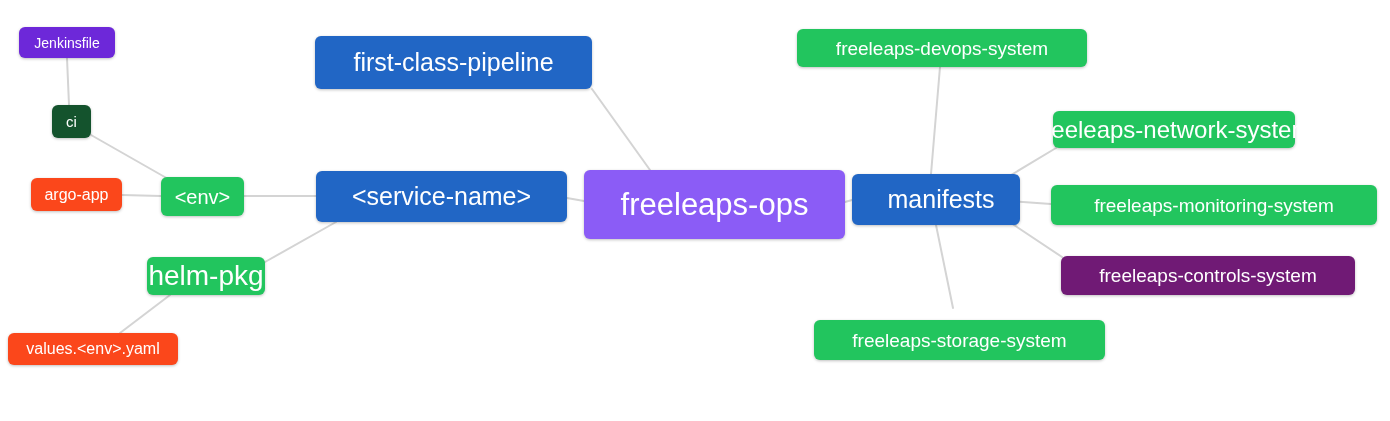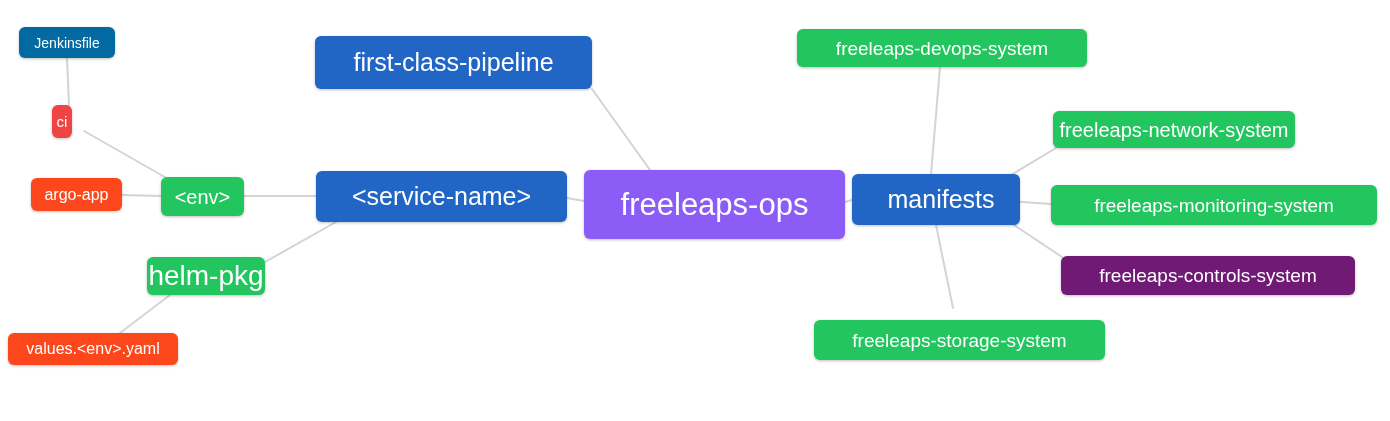--- a/index.html
+++ b/index.html
@@ -51,28 +51,28 @@
       <line x1="567" y1="198" x2="584" y2="201" stroke="#d4d4d4" stroke-width="2" stroke-linecap="round"></line>
       <line x1="592" y1="89" x2="650" y2="170" stroke="#d4d4d4" stroke-width="2" stroke-linecap="round"></line>
       <line x1="845" y1="202" x2="852" y2="200" stroke="#d4d4d4" stroke-width="2" stroke-linecap="round"></line>
       <line x1="940" y1="67" x2="931" y2="174" stroke="#d4d4d4" stroke-width="2" stroke-linecap="round"></line>
       <line x1="1011" y1="175" x2="1056" y2="148" stroke="#d4d4d4" stroke-width="2" stroke-linecap="round"></line>
       <line x1="1010" y1="201" x2="1051" y2="204" stroke="#d4d4d4" stroke-width="2" stroke-linecap="round"></line>
       <line x1="1011" y1="223" x2="1062" y2="257" stroke="#d4d4d4" stroke-width="2" stroke-linecap="round"></line>
       <line x1="936" y1="225" x2="953" y2="308" stroke="#d4d4d4" stroke-width="2" stroke-linecap="round"></line>
     </svg>
 
-<div class="node" style="left: 19px; top: 27px; width: 96px; height: 31px; background: #0369a1; font-size: 14px;">Jenkinsfile</div>
-    <div class="node" style="left: 52px; top: 105px; width: 20px; height: 33px; background: #ef4444; font-size: 15px;">ci</div>
+<div class="node" style="left: 19px; top: 27px; width: 96px; height: 31px; background: #6d28d9; font-size: 14px;">Jenkinsfile</div>
+    <div class="node" style="left: 52px; top: 105px; width: 39px; height: 33px; background: #14532d; font-size: 15px;">ci</div>
     <div class="node" style="left: 31px; top: 178px; width: 91px; height: 33px; background: rgb(251, 71, 27); font-size: 16px;">argo-app</div>
     <div class="node" style="left: 161px; top: 177px; width: 83px; height: 39px; background: rgb(34, 197, 94); font-size: 20px;">&lt;env&gt;</div>
     <div class="node" style="left: 147px; top: 257px; width: 118px; height: 38px; background: rgb(34, 197, 94); font-size: 28px;">helm-pkg</div>
     <div class="node" style="left: 8px; top: 333px; width: 170px; height: 32px; background: rgb(251, 71, 27); font-size: 16px;">values.&lt;env&gt;.yaml</div>
     <div class="node" style="left: 315px; top: 36px; width: 277px; height: 53px; background: rgb(33, 102, 197); font-size: 25px;">first-class-pipeline</div>
     <div class="node" style="left: 316px; top: 171px; width: 251px; height: 51px; background: rgb(33, 102, 197); font-size: 25px;">&lt;service-name&gt;</div>
     <div class="node" style="left: 584px; top: 170px; width: 261px; height: 69px; background: #8b5cf6; font-size: 31px;">freeleaps-ops</div>
     <div class="node" style="left: 852px; top: 174px; width: 158px; height: 51px; background: rgb(33, 102, 197); font-size: 25px; padding-left: 10px;">manifests</div>
     <div class="node" style="left: 797px; top: 29px; width: 290px; height: 38px; background: rgb(34, 197, 94); font-size: 19px;">freeleaps-devops-system</div>
-    <div class="node" style="left: 1053px; top: 111px; width: 242px; height: 37px; background: rgb(34, 197, 94); font-size: 20px;">freeleaps-network-system</div>
+    <div class="node" style="left: 1053px; top: 111px; width: 242px; height: 37px; background: rgb(34, 197, 94); font-size: 24px;">freeleaps-network-system</div>
     <div class="node" style="left: 1051px; top: 185px; width: 326px; height: 40px; background: rgb(34, 197, 94); font-size: 19px;">freeleaps-monitoring-system</div>
     <div class="node" style="left: 1061px; top: 256px; width: 294px; height: 39px; background: #701a75; font-size: 19px;">freeleaps-controls-system</div>
     <div class="node" style="left: 814px; top: 308px; width: 291px; height: 40px; background: rgb(34, 197, 94); font-size: 19px; margin-top: 12px;">freeleaps-storage-system</div>
   </div>
 
 </body></html>

